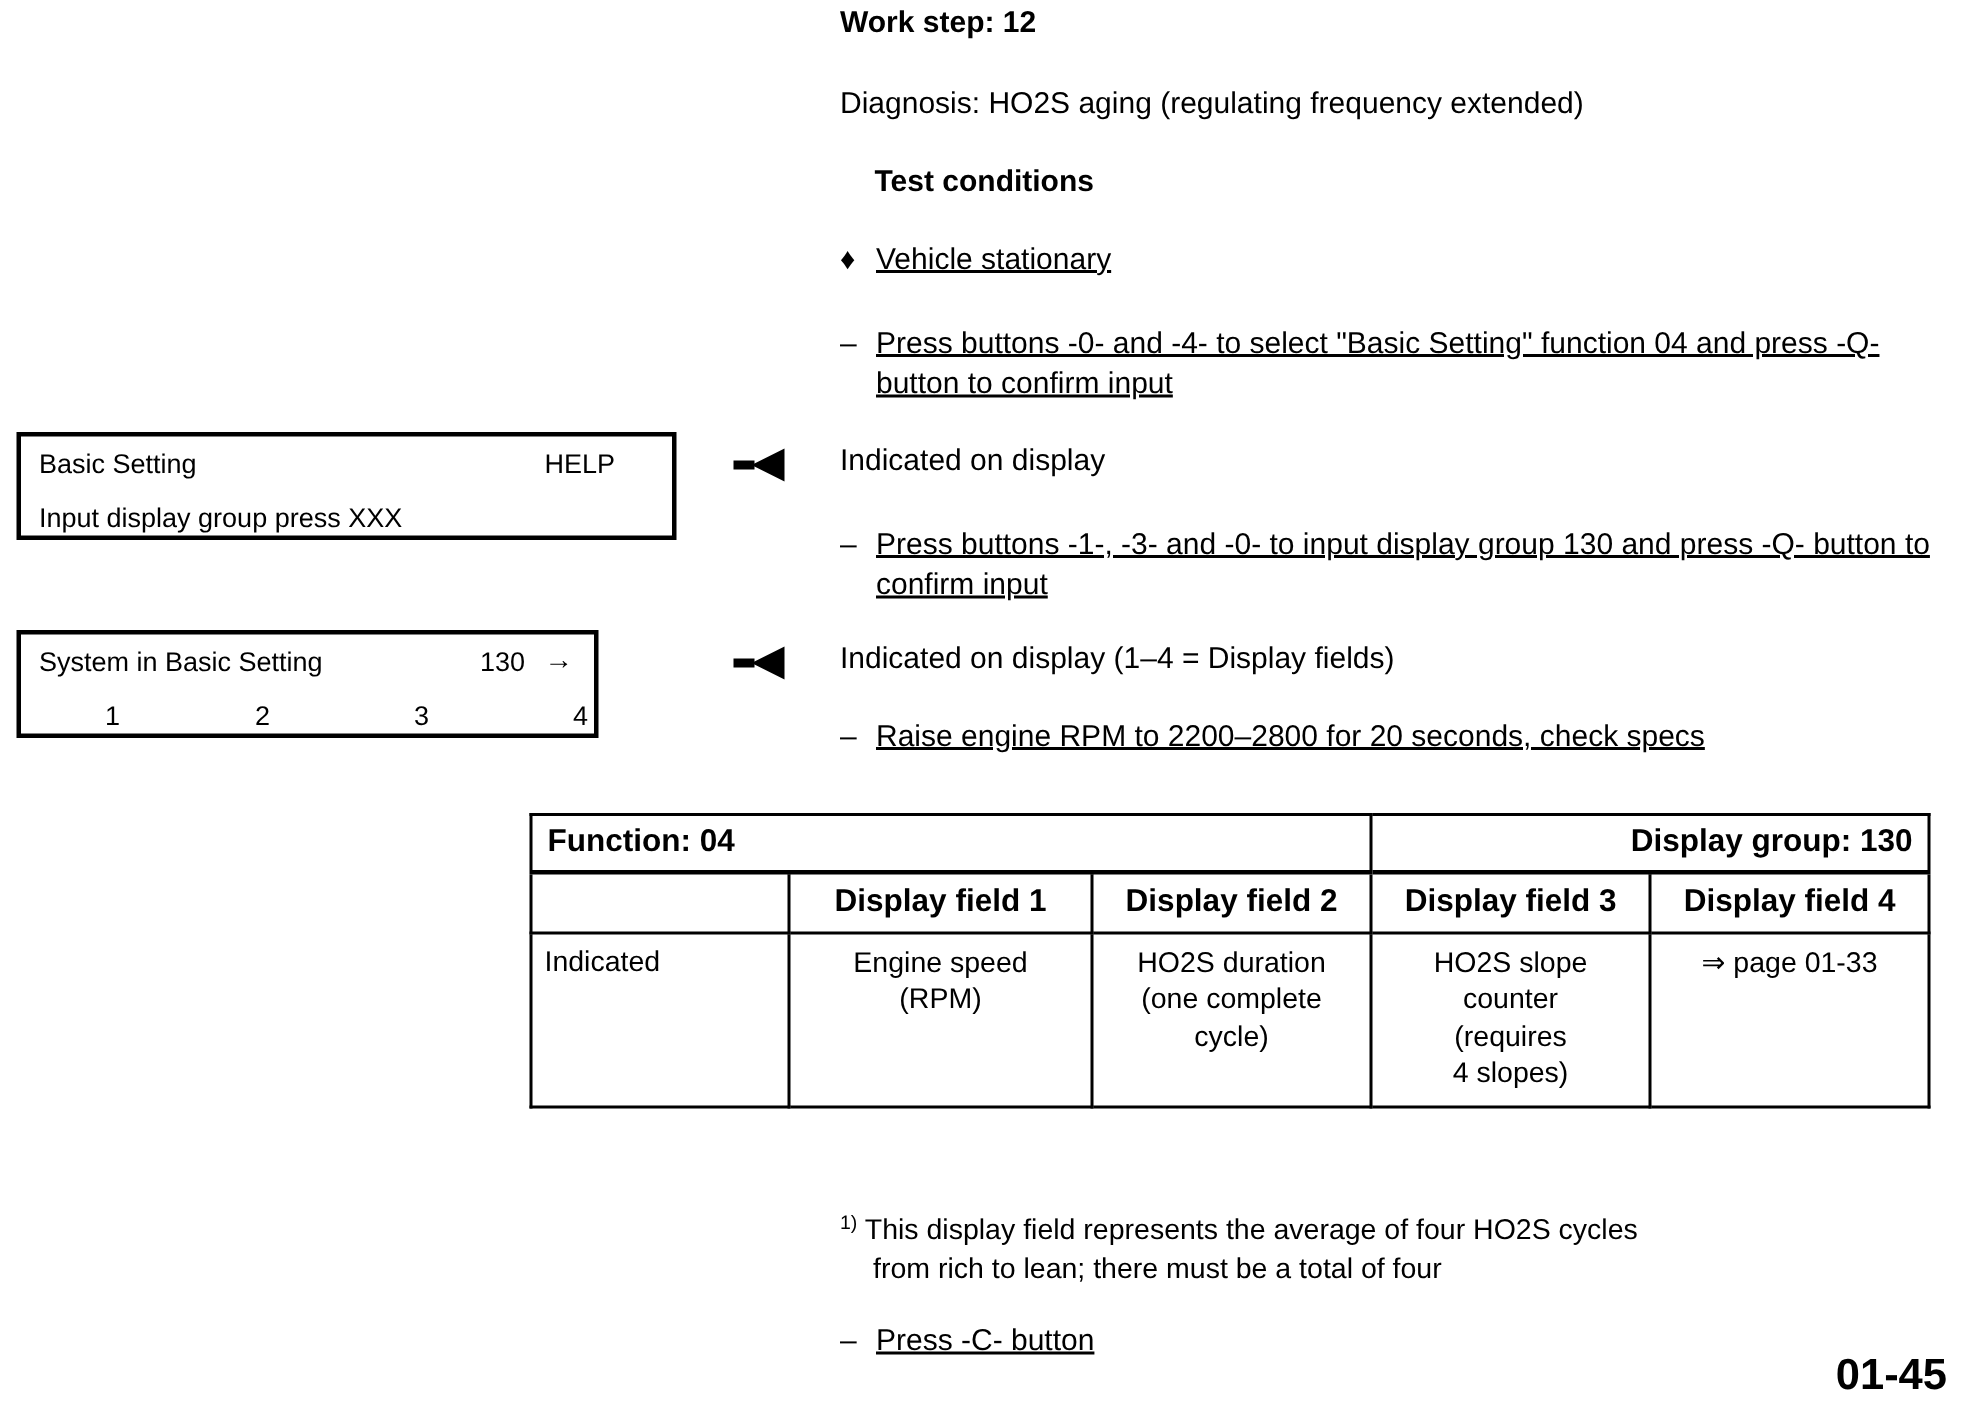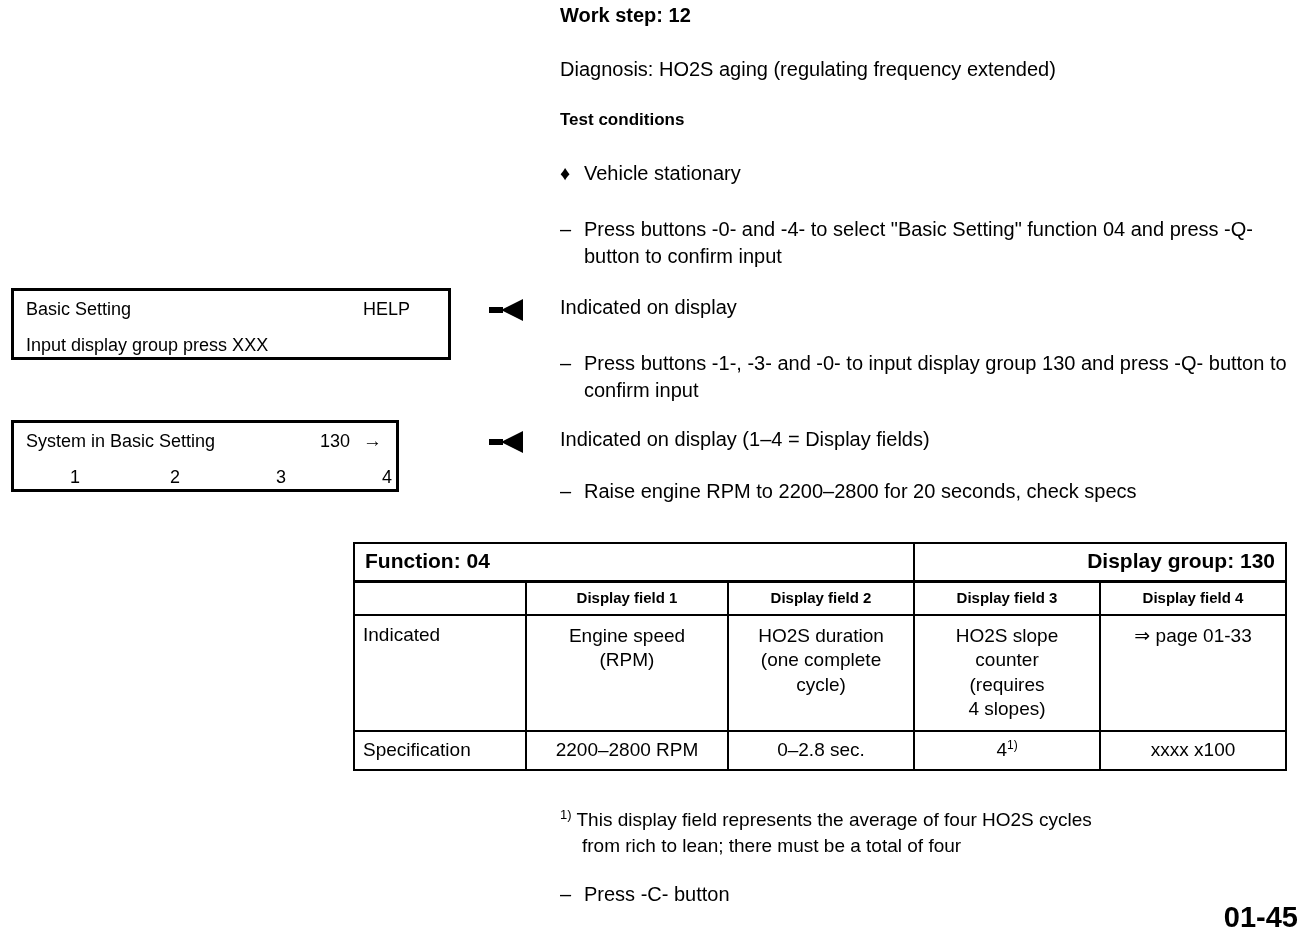--- a/index.html
+++ b/index.html
@@ -24,38 +24,38 @@
     font-weight: bold;
     letter-spacing: 0px;
   }
   .diagnosis {
     position: absolute;
     left: 560px; top: 58px;
     font-size: 20px;
   }
   .test-conditions {
     position: absolute;
-    left: 560px; top: 110px;
-    font-size: 17px;
+    left: 583px; top: 110px;
+    font-size: 20px;
     font-weight: bold;
   }
 
   .bullet-line {
     position: absolute;
     font-size: 20px;
     display: flex;
     align-items: flex-start;
   }
   .bullet-marker {
     display: inline-block;
     width: 24px;
     flex: 0 0 24px;
     text-align: left;
   }
-  .bullet-text { display: block; }
+  .bullet-text { display: block; text-decoration: underline; }
 
   .vehicle-stationary { left: 560px; top: 162px; }
   .step-select-func   { left: 560px; top: 216px; width: 730px; line-height: 1.35; }
   .step-input-group   { left: 560px; top: 350px; width: 730px; line-height: 1.35; }
   .step-raise-rpm     { left: 560px; top: 480px; width: 740px; }
   .step-press-c       { left: 560px; top: 883px; }
 
   
   .callout {
     position: absolute;
@@ -143,21 +143,21 @@
     font-size: 21px;
     border-bottom: 3px solid #000;
     padding: 5px 10px 7px 10px;
     vertical-align: middle;
   }
   .tbl-title-left  { text-align: left; }
   .tbl-title-right { text-align: right; }
 
   .spec-table .col-head {
     font-weight: bold;
-    font-size: 15px;
+    font-size: 21px;
     text-align: center;
     vertical-align: middle;
     padding: 6px 2px 8px 2px;
     white-space: nowrap;
     overflow: visible;
   }
   .spec-table .row-label {
     text-align: left;
     vertical-align: top;
     padding-left: 8px;
@@ -294,27 +294,20 @@
         <td class="col-head">Display field 3</td>
         <td class="col-head">Display field 4</td>
       </tr>
       <tr class="indicated-row">
         <td class="row-label">Indicated</td>
         <td class="cell-center">Engine speed<br>(RPM)</td>
         <td class="cell-center">HO2S duration<br>(one complete<br>cycle)</td>
         <td class="cell-center">HO2S slope<br>counter<br>(requires<br>4 slopes)</td>
         <td class="cell-center">⇒ page 01-33</td>
       </tr>
-      <tr class="spec-row">
-        <td class="row-label">Specification</td>
-        <td class="cell-center">2200–2800 RPM</td>
-        <td class="cell-center">0–2.8 sec.</td>
-        <td class="cell-center"><span>4</span><sup class="fn">1)</sup></td>
-        <td class="cell-center">xxxx x100</td>
-      </tr>
     </tbody>
   </table>
 
   <div class="footnote">
     <span class="fn-mark">1)</span>
     <span>This display field represents the average of four HO2S cycles</span>
     <span class="fn-line2">from rich to lean;  there must be a total of four</span>
   </div>
 
   <div class="bullet-line step-press-c">

